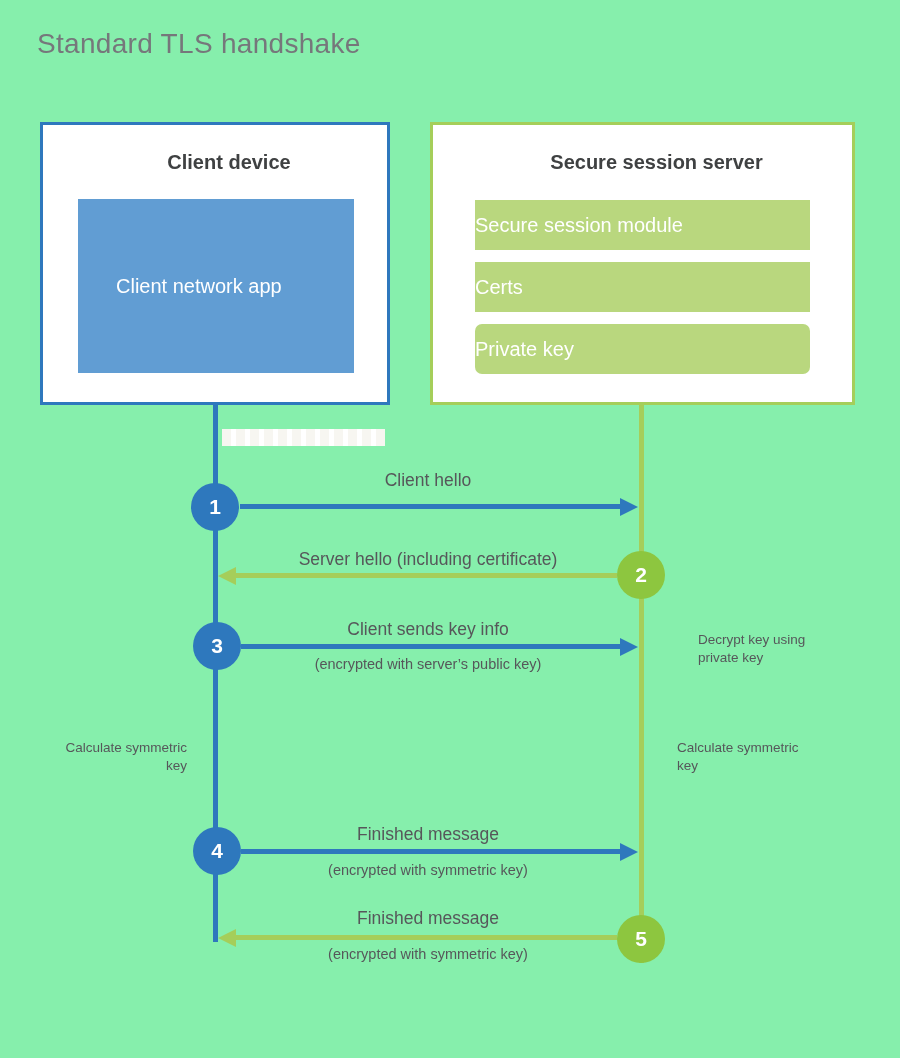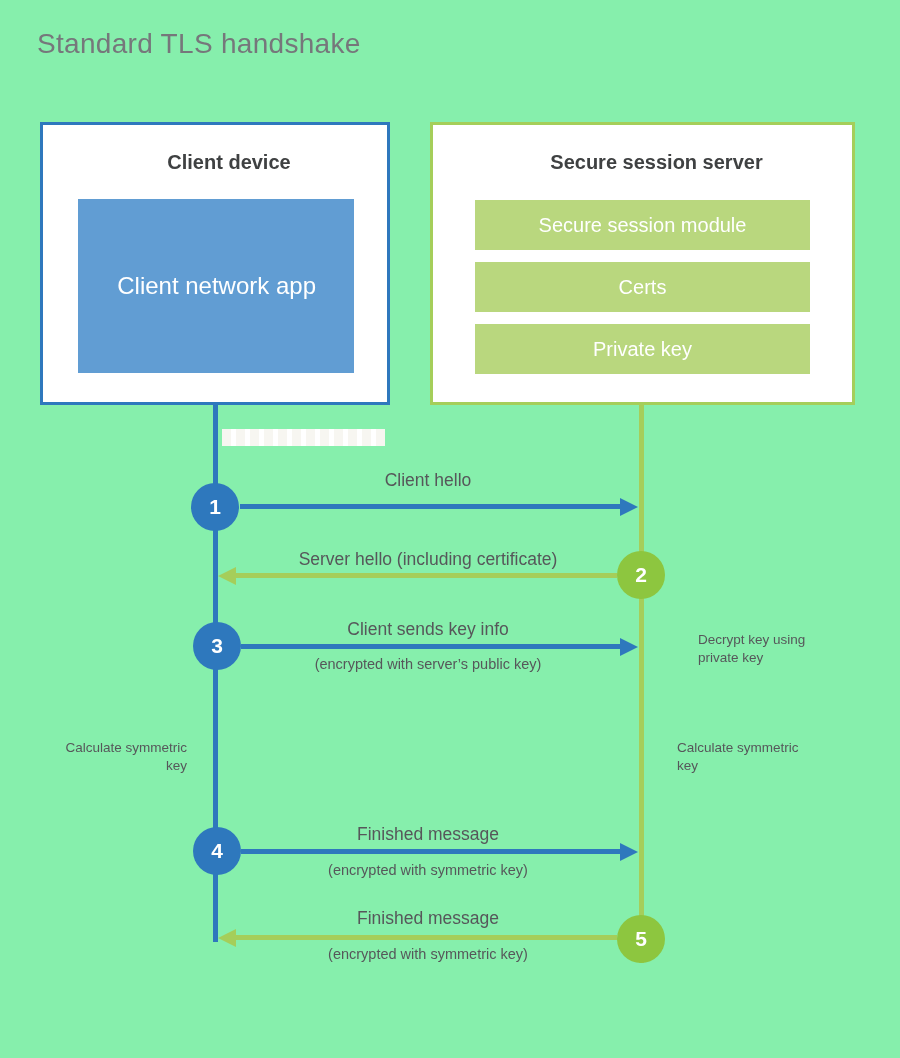--- a/index.html
+++ b/index.html
@@ -33,37 +33,37 @@
     font-size: 20px;
     font-weight: bold;
     color: #3f4142;
     margin-left: 28px;
   }
   .app-box {
     position: absolute;
     left: 78px; top: 199px; width: 276px; height: 174px;
     background: var(--blue-light);
     display: flex; align-items: center; justify-content: center;
-    text-align: right;
+    text-align: left;
     color: #ffffff;
-    font-size: 24px;
+    font-size: 20px;
     line-height: 1.5;
   }
   .app-box .app-label { width: 200px; }
   .bar {
     position: absolute;
     left: 475px; width: 335px; height: 50px;
     background: var(--green-bar);
-    display: flex; align-items: center; justify-content: center;
+    display: flex; align-items: center; justify-content: flex-start;
     color: #ffffff;
     font-size: 20px;
   }
   .bar.b0 { top: 200px; }
   .bar.b1 { top: 262px; }
-  .bar.b2 { top: 324px; }
+  .bar.b2 { top: 324px; border-radius: 7px; }
   
   .lifeline { position: absolute; width: 5px; }
   .lifeline.client { left: 213px; top: 405px; height: 537px; background: var(--blue); }
   .lifeline.server { left: 639px; top: 405px; height: 558px; background: var(--green-line); }
   .ghost-dashes {
     position: absolute;
     left: 222px; top: 429px; width: 163px; height: 17px;
     background: repeating-linear-gradient(90deg, #f7f6f1 0 9px, #ffffff 9px 14px);
   }
   

